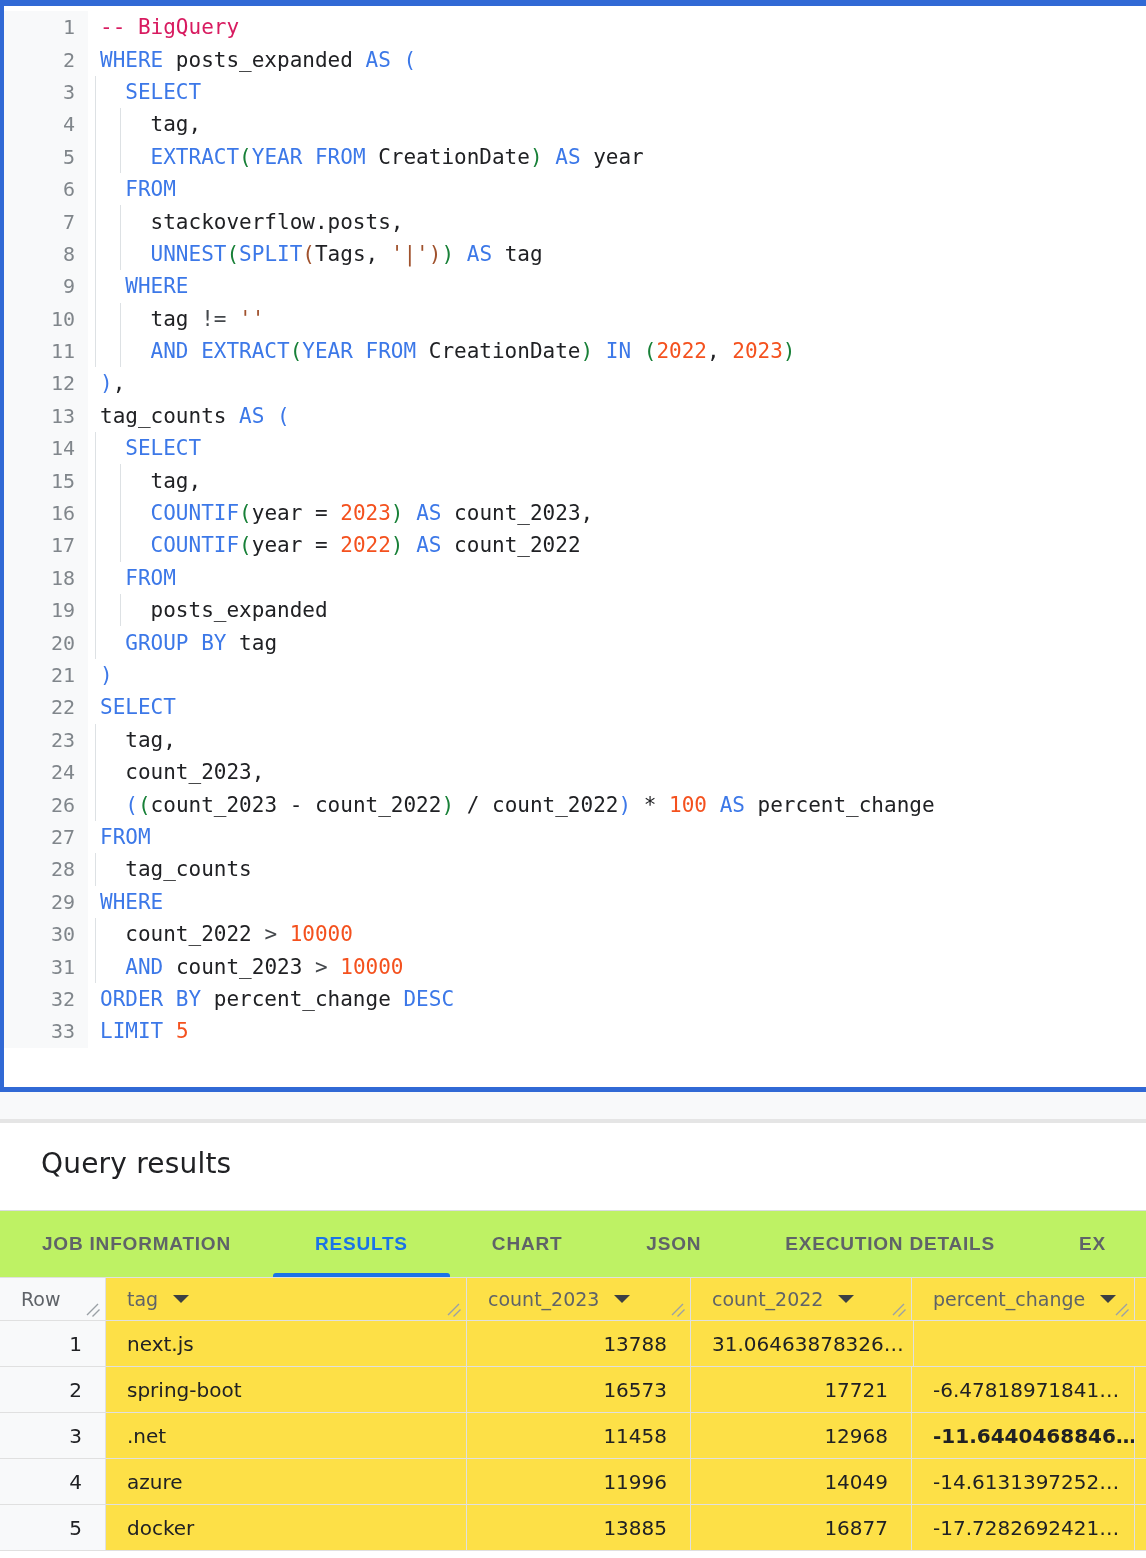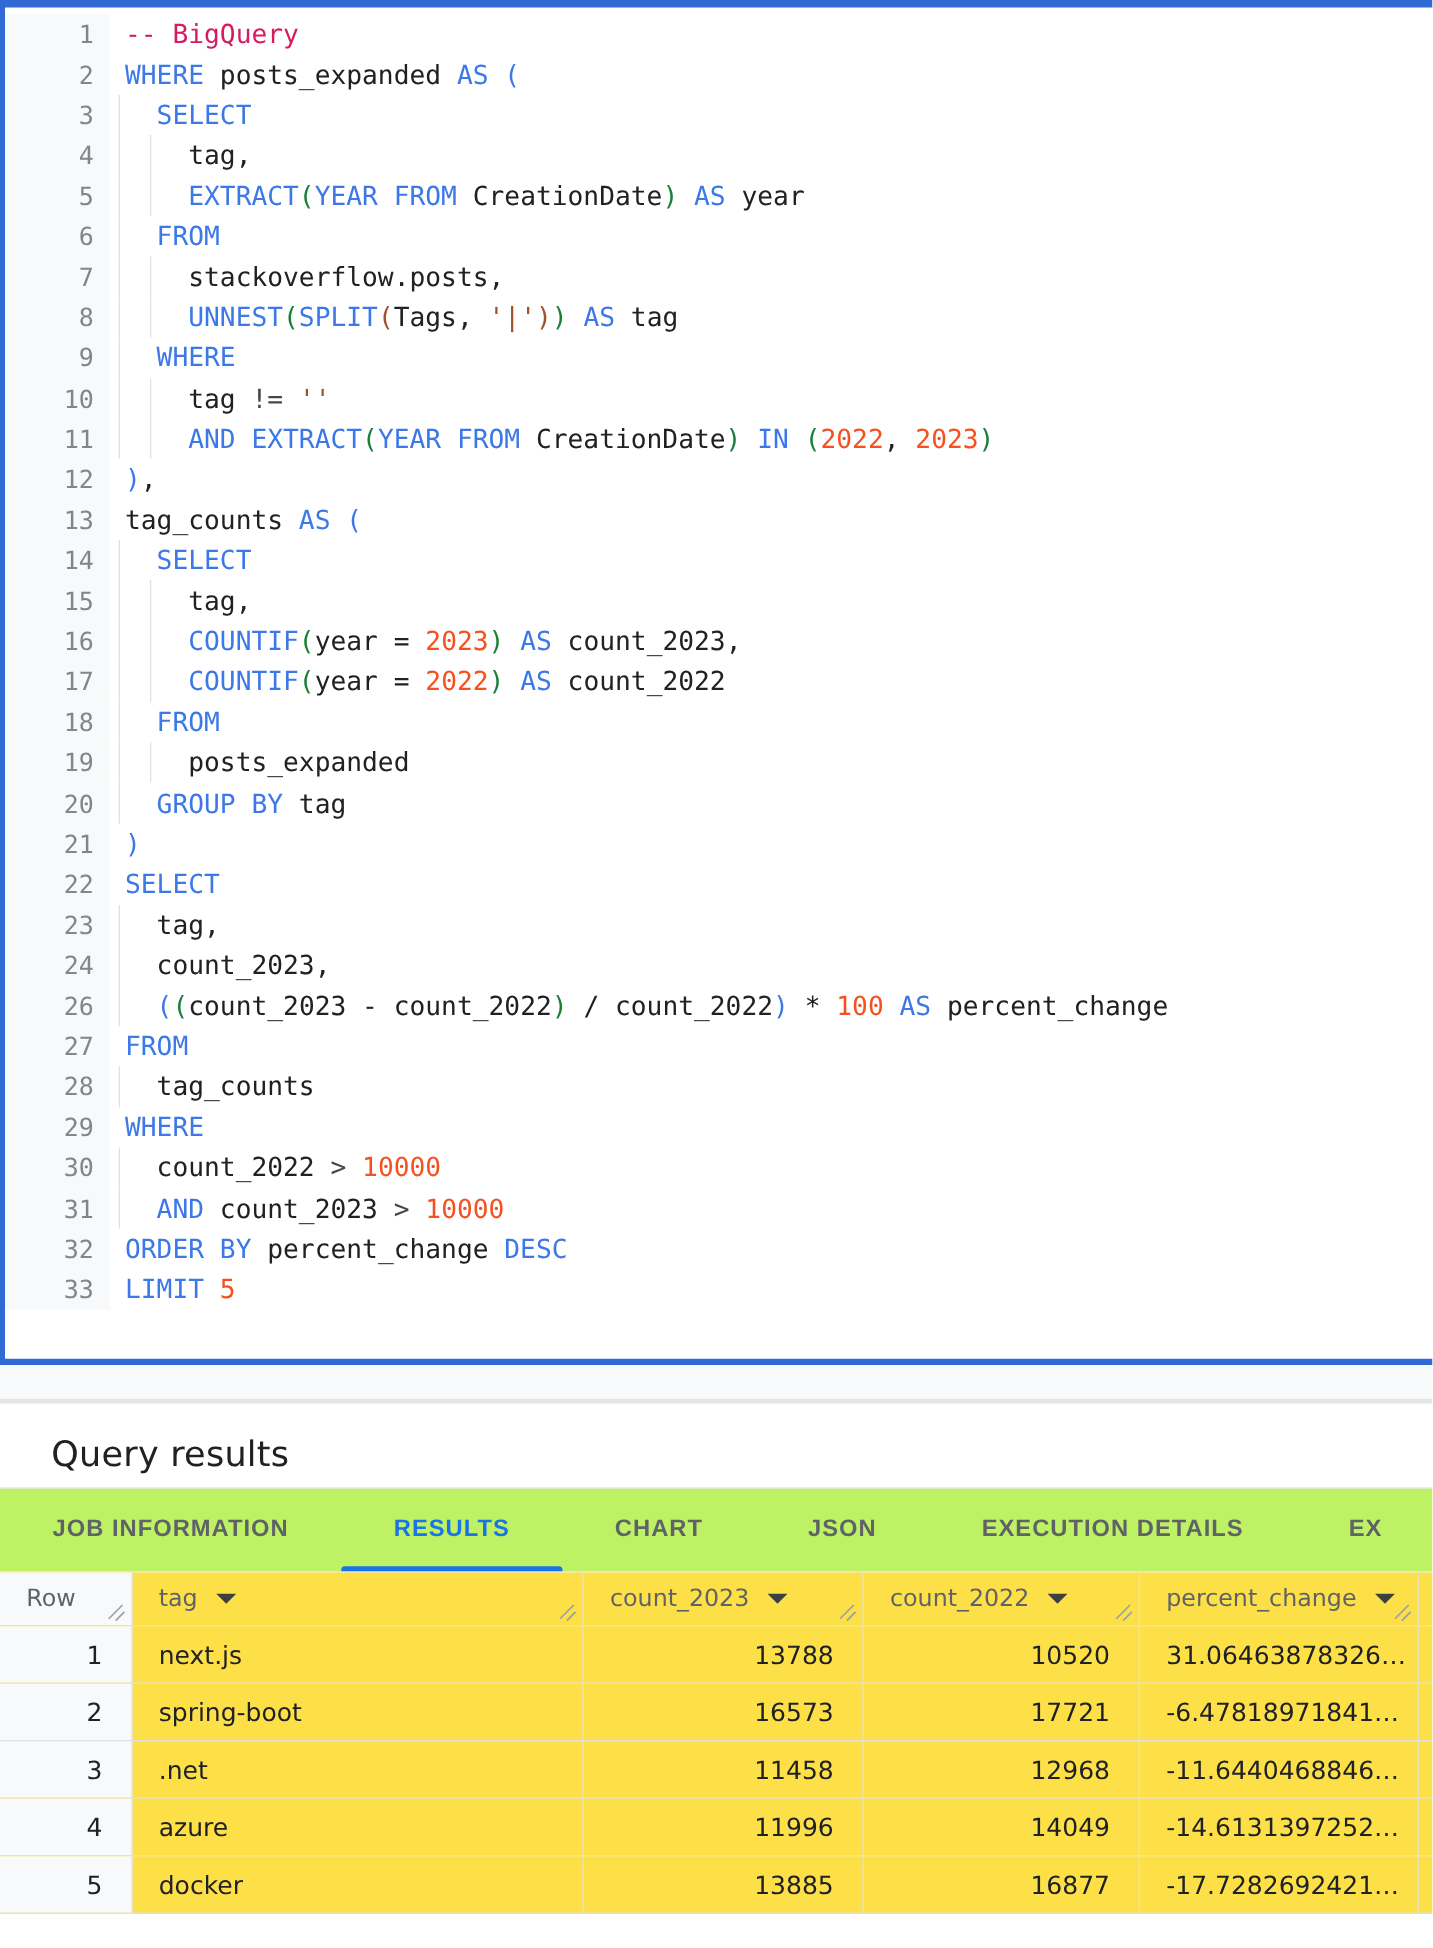--- a/index.html
+++ b/index.html
@@ -20,21 +20,21 @@
   .tk-kw{color:#3c78e8;} .tk-id{color:#202124;} .tk-com{color:#d81b60;}
   .tk-str{color:#a0522d;} .tk-num{color:#f4511e;}
   .tk-b1{color:#3c78e8;} .tk-b2{color:#188038;} .tk-b3{color:#a0522d;}
   .tk-op{color:#44484c;}
 
   
   .band{width:1146px;height:27px;background:#f8f9fa;}
   .band-line{width:1146px;height:4px;background:#e5e5e5;}
 
   
-  .title-block{box-sizing:border-box;width:1146px;height:68px;background:#fff;
+  .title-block{box-sizing:border-box;width:1146px;height:88px;background:#fff;
                border-bottom:1px solid #dadce0;padding:24px 0 0 41px;}
   .title-block h1{margin:0;font-family:"DejaVu Sans",sans-serif;font-weight:400;
                   font-size:28px;color:#202124;letter-spacing:.2px;}
 
   .tabs{display:flex;height:66px;align-items:stretch;background:#bef264;}
   .tab{position:relative;display:flex;align-items:center;padding:0 42px;
        font-size:19px;font-weight:bold;letter-spacing:.8px;color:#5f6368;
        text-transform:uppercase;white-space:nowrap;cursor:pointer;}
   .tab.active{color:#1a73e8;}
   .tab.active::after{content:"";position:absolute;left:0;right:0;bottom:0;height:4px;
@@ -147,38 +147,37 @@
         <span class="grip"><svg width="14" height="14" viewBox="0 0 14 14">
             <path d="M1 12 L12 1 M6.5 13.5 L13.5 6.5" stroke="#9aa0a6" stroke-width="1.4" fill="none"></path>
           </svg></span>
       </div>
       <div class="tcell hL" style="width: 11px; flex: 0 0 11px;"></div>
     </div>
     <div class="trow">
       <div class="tcell aR bR rowbg" style="width: 106px; flex: 0 0 106px;">1</div>
       <div class="tcell aL bR" style="width: 361px; flex: 0 0 361px;">next.js</div>
       <div class="tcell aR bR" style="width: 224px; flex: 0 0 224px;">13788</div>
-      <div class="tcell aR bR" style="width: 221px; flex: 0 0 221px;">10520</div>
       <div class="tcell aL bR" style="width: 223px; flex: 0 0 223px;">31.06463878326…</div>
       <div class="tcell aL" style="width: 11px; flex: 0 0 11px;"></div>
     </div>
     <div class="trow">
       <div class="tcell aR bR rowbg" style="width: 106px; flex: 0 0 106px;">2</div>
       <div class="tcell aL bR" style="width: 361px; flex: 0 0 361px;">spring-boot</div>
       <div class="tcell aR bR" style="width: 224px; flex: 0 0 224px;">16573</div>
       <div class="tcell aR bR" style="width: 221px; flex: 0 0 221px;">17721</div>
       <div class="tcell aL bR" style="width: 223px; flex: 0 0 223px;">-6.47818971841…</div>
       <div class="tcell aL" style="width: 11px; flex: 0 0 11px;"></div>
     </div>
     <div class="trow">
       <div class="tcell aR bR rowbg" style="width: 106px; flex: 0 0 106px;">3</div>
       <div class="tcell aL bR" style="width: 361px; flex: 0 0 361px;">.net</div>
       <div class="tcell aR bR" style="width: 224px; flex: 0 0 224px;">11458</div>
       <div class="tcell aR bR" style="width: 221px; flex: 0 0 221px;">12968</div>
-      <div class="tcell aL bR" style="width: 223px; flex: 0 0 223px;">-11.6440468846…</div>
+      <div class="tcell aL bR" style="width: 223px; flex: 0 0 223px; font-weight: bold;">-11.6440468846…</div>
       <div class="tcell aL" style="width: 11px; flex: 0 0 11px;"></div>
     </div>
     <div class="trow">
       <div class="tcell aR bR rowbg" style="width: 106px; flex: 0 0 106px;">4</div>
       <div class="tcell aL bR" style="width: 361px; flex: 0 0 361px;">azure</div>
       <div class="tcell aR bR" style="width: 224px; flex: 0 0 224px;">11996</div>
       <div class="tcell aR bR" style="width: 221px; flex: 0 0 221px;">14049</div>
       <div class="tcell aL bR" style="width: 223px; flex: 0 0 223px;">-14.6131397252…</div>
       <div class="tcell aL" style="width: 11px; flex: 0 0 11px;"></div>
     </div>

